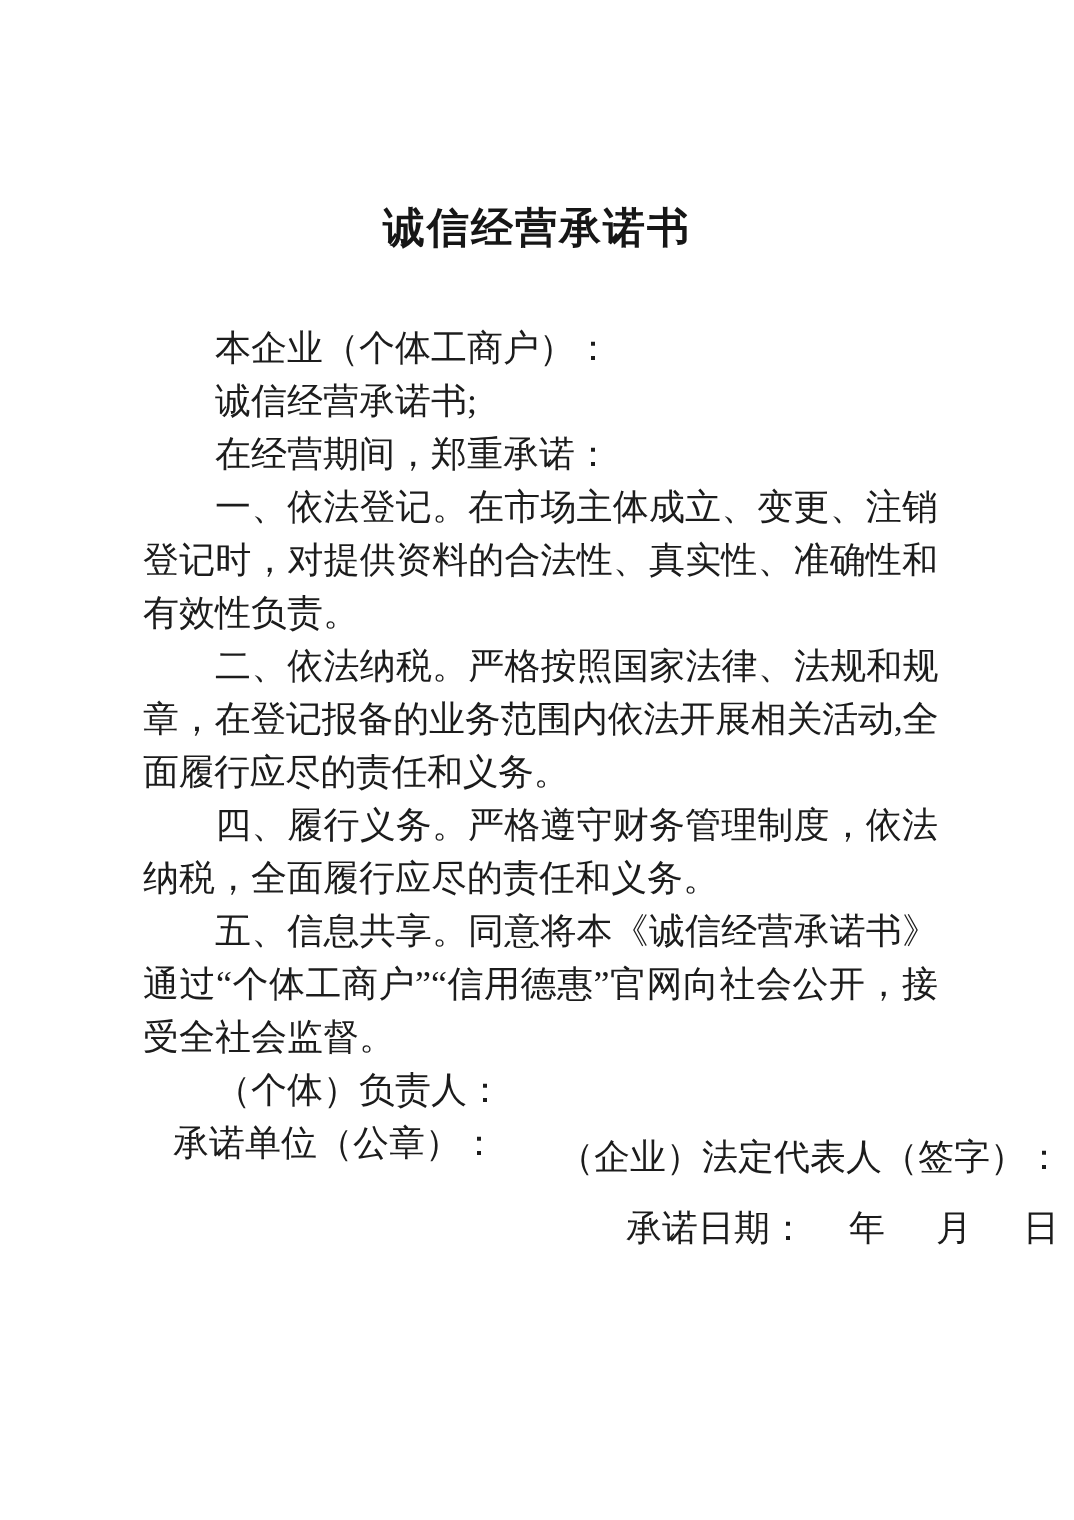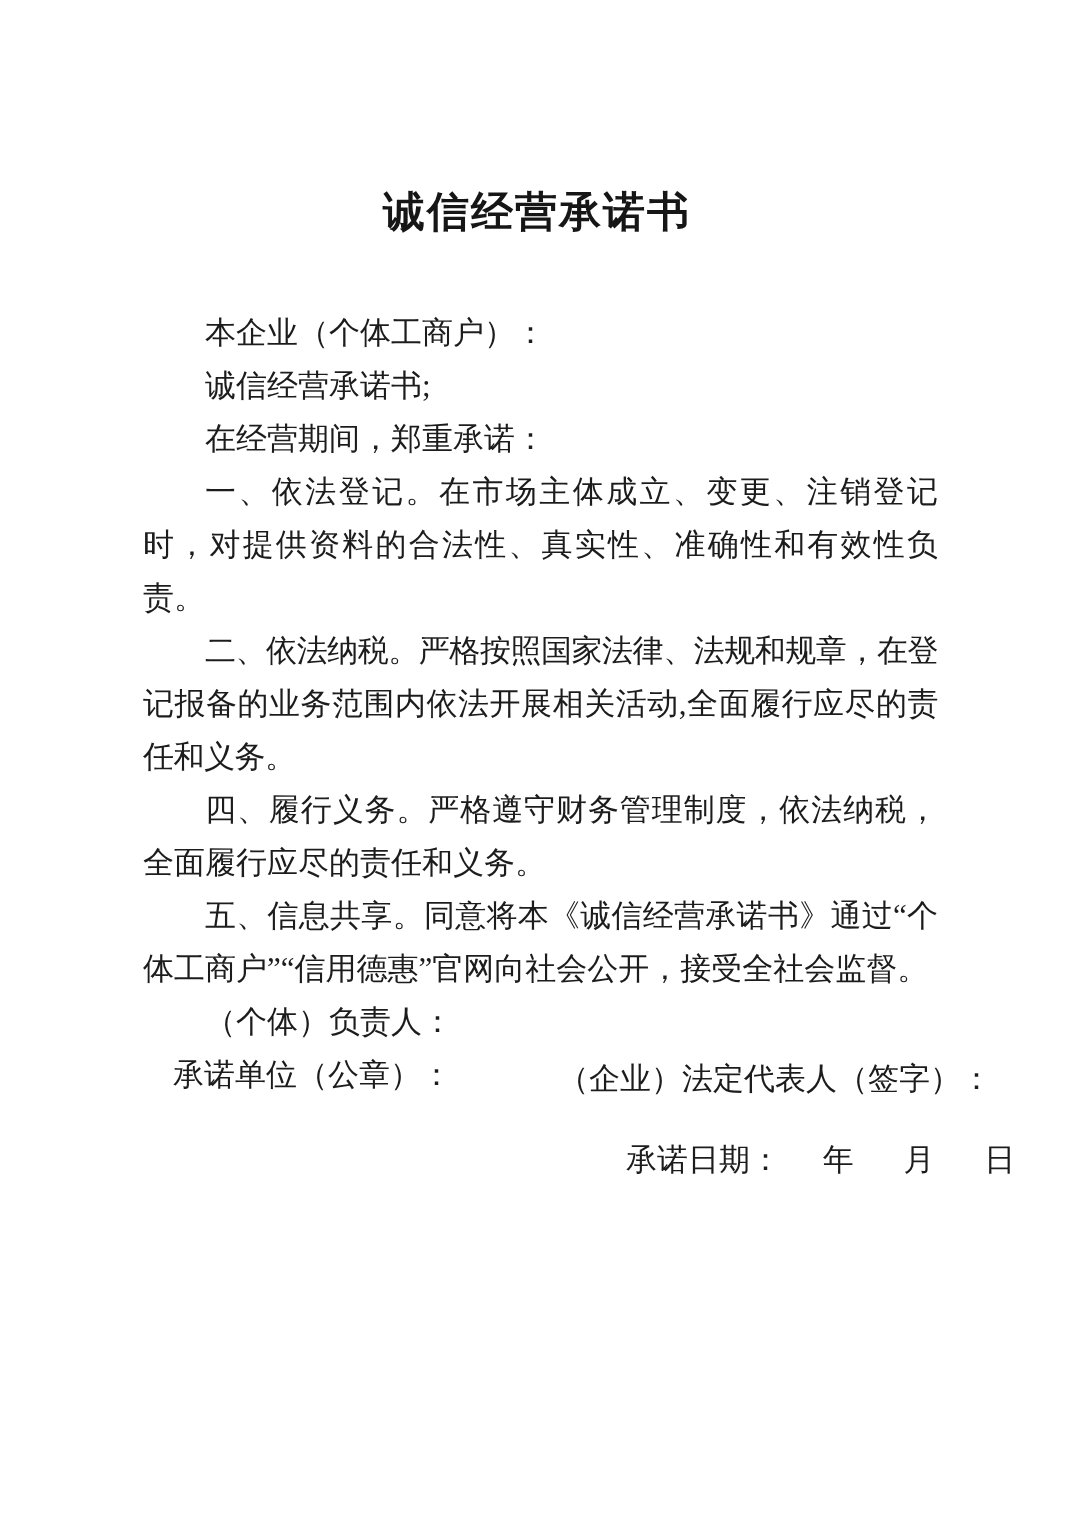--- a/index.html
+++ b/index.html
@@ -19,27 +19,27 @@
     padding-top: 188px;
   }
   .doc-title {
     width: 100%;
     text-align: center;
     font-family: "Liberation Sans", sans-serif;
     font-weight: 700;
     font-size: 42px;
     line-height: 48px;
     letter-spacing: 2px;
-    margin: 0 0 70px 0;
+    margin: 16px 0 70px 0;
     color: #161616;
   }
   .body-block {
     width: 795px;
     margin-left: 143px;
-    font-size: 31px;
+    font-size: 36px;
     line-height: 53px;
     text-align: justify;
     text-justify: inter-character;
   }
   .body-block p {
     margin: 0;
     padding: 0;
     text-indent: 2em;
   }
   .body-block p.tight {
@@ -53,21 +53,21 @@
   .sig-line-unit {
     position: relative;
     margin: 0;
     text-indent: 0;
     padding-left: 30px;
     height: 53px;
   }
   .sig-line-unit .legal-rep {
     position: absolute;
     left: 415px;
-    top: 4px;
+    top: 14px;
     white-space: nowrap;
   }
   .date-line {
     margin-top: 32px;
     padding-left: 483px;
     text-indent: 0;
     white-space: nowrap;
   }
   .date-line .date-part {
     display: inline-block;

